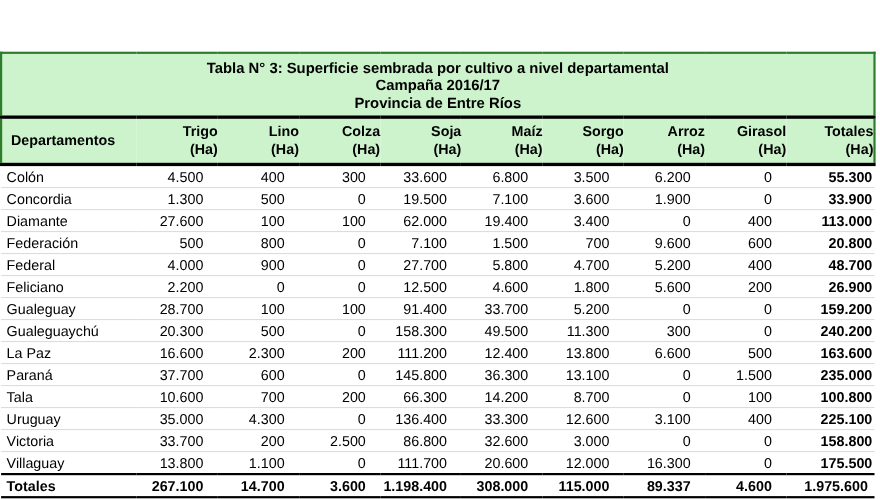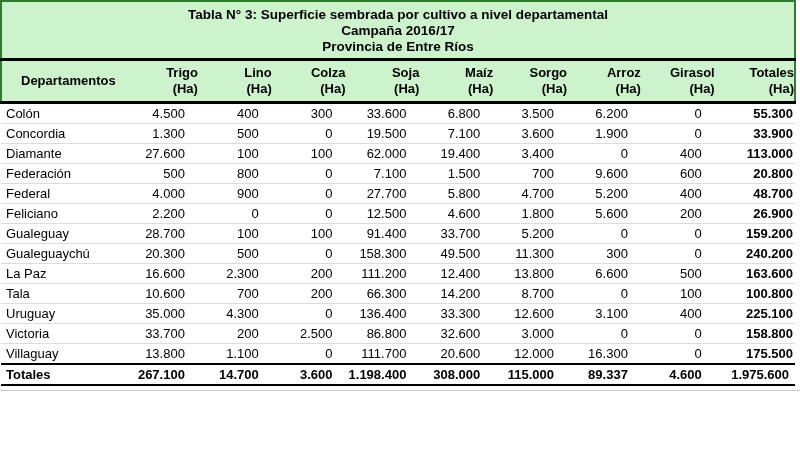--- a/index.html
+++ b/index.html
@@ -8,20 +8,21 @@
     background: #ffffff;
     font-family: "Liberation Sans", sans-serif;
     color: #000;
     overflow: hidden;
   }
   .page { width: 800px; height: 454px; }
   table.tbl {
     width: 796px;
     border-collapse: collapse;
     table-layout: fixed;
+    margin-top: 47px;
   }
   
   .title-row th {
     background: #ccf3cc;
     border-top: 2px solid #2d7d2d;
     border-left: 2px solid #2d7d2d;
     border-right: 2px solid #2d7d2d;
     border-bottom: 3px solid #000;
     padding: 5px 0 3px 0;
   }
@@ -38,21 +39,21 @@
     font-size: 13px;
     font-weight: bold;
     line-height: 16px;
     padding: 4px 0;
     vertical-align: middle;
     text-align: right;
   }
   .head-row th.dept-h {
     border-left: 2px solid #2d7d2d;
     text-align: left;
-    padding-left: 19px;
+    padding-left: 8px;
   }
   .head-row th.last-h { border-right: 2px solid #2d7d2d; }
   
   tbody td {
     height: 19px;
     line-height: 19px;
     font-size: 13px;
     border-bottom: 1px solid #dcdcdc;
     text-align: right;
     padding: 0 13px 0 0;
@@ -254,20 +255,32 @@
           <td class="num">2.300</td>
           <td class="num">200</td>
           <td class="num">111.200</td>
           <td class="num">12.400</td>
           <td class="num">13.800</td>
           <td class="num">6.600</td>
           <td class="num">500</td>
           <td class="num">163.600</td>
         </tr>
         <tr>
+          <td class="dept">Paraná</td>
+          <td class="num">37.700</td>
+          <td class="num">600</td>
+          <td class="num">0</td>
+          <td class="num">145.800</td>
+          <td class="num">36.300</td>
+          <td class="num">13.100</td>
+          <td class="num">0</td>
+          <td class="num">1.500</td>
+          <td class="num">235.000</td>
+        </tr>
+        <tr>
           <td class="dept">Tala</td>
           <td class="num">10.600</td>
           <td class="num">700</td>
           <td class="num">200</td>
           <td class="num">66.300</td>
           <td class="num">14.200</td>
           <td class="num">8.700</td>
           <td class="num">0</td>
           <td class="num">100</td>
           <td class="num">100.800</td>

